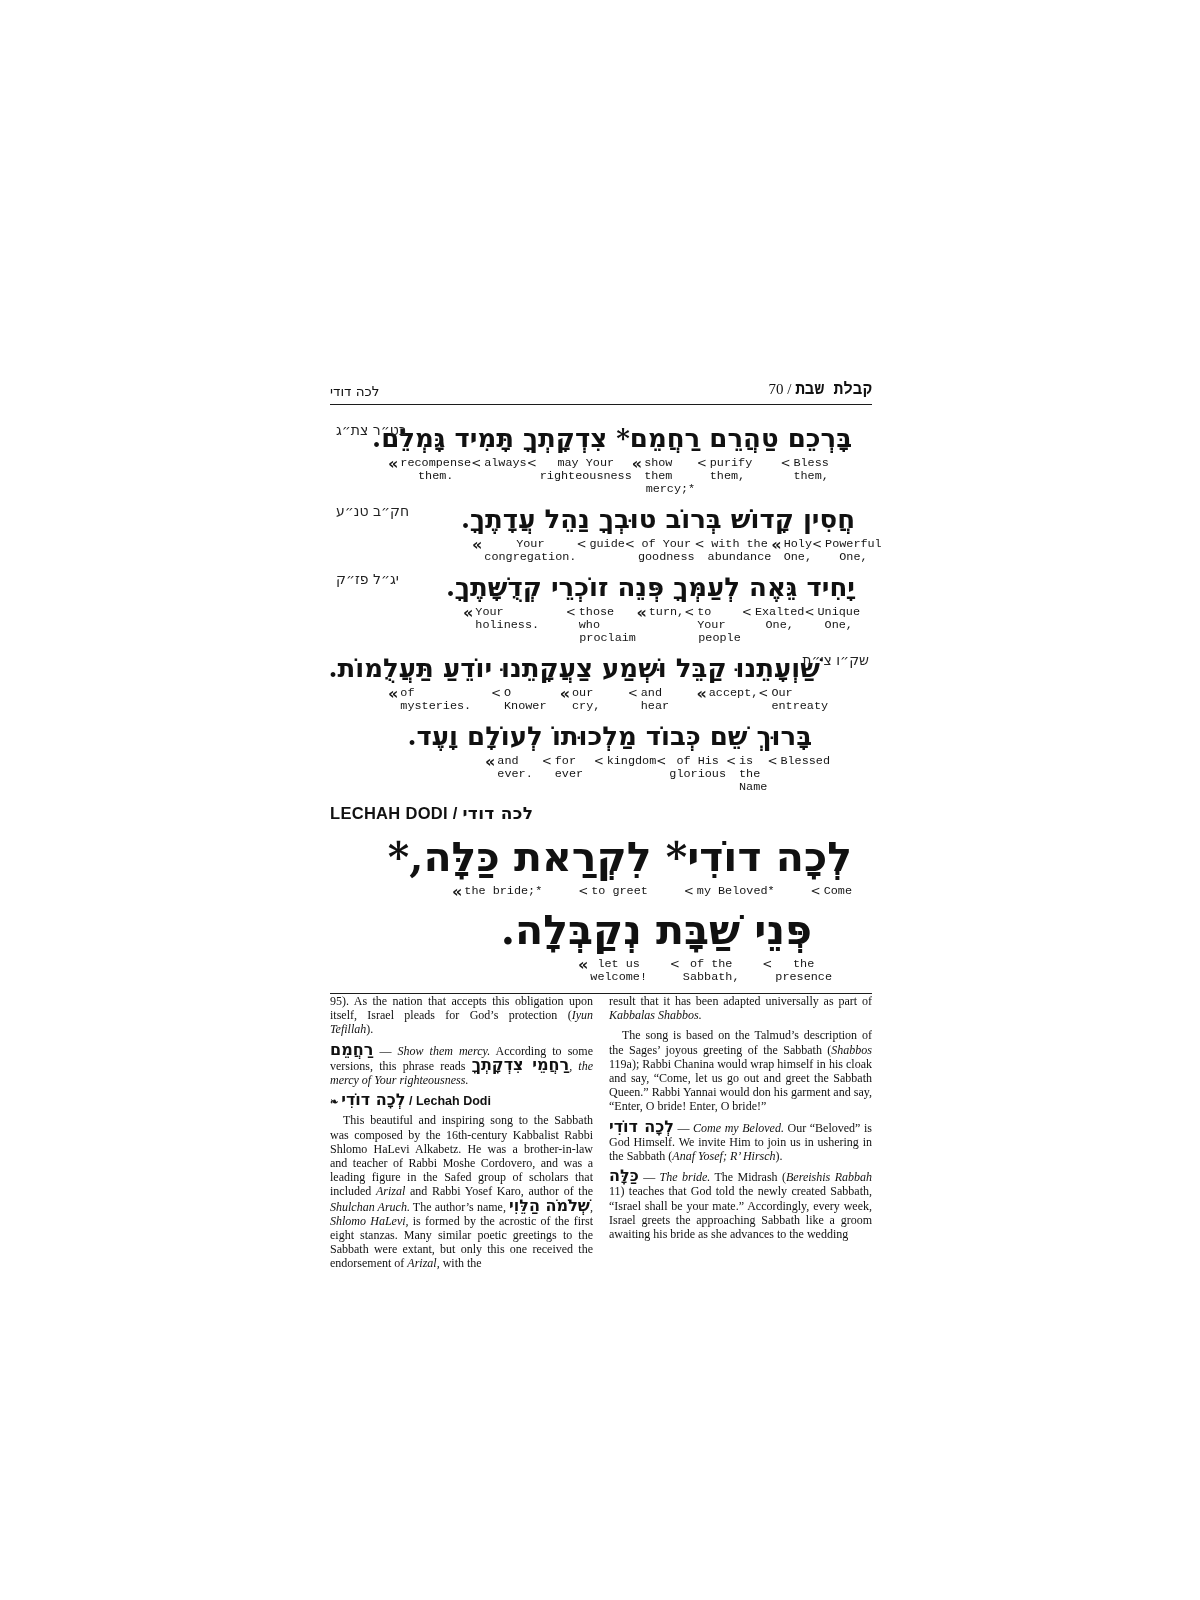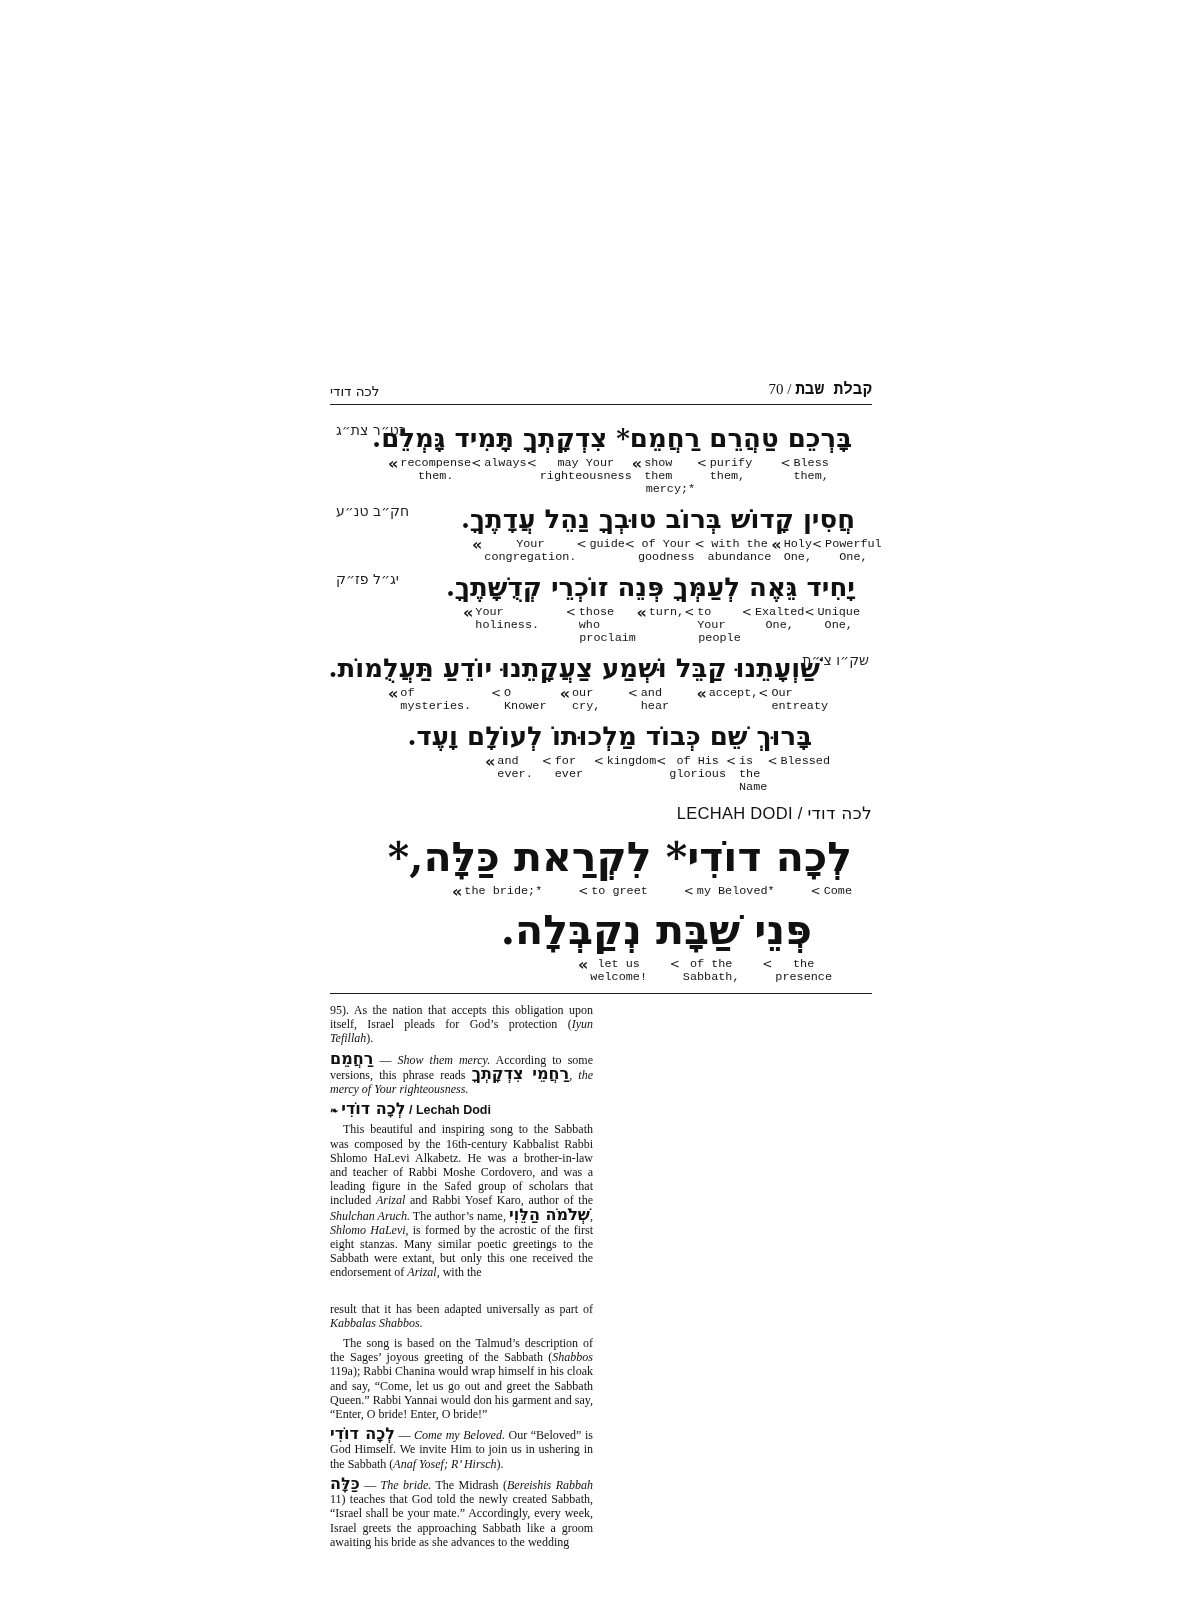--- a/index.html
+++ b/index.html
@@ -27,34 +27,34 @@
   .irow{display:flex;justify-content:space-between;align-items:flex-start;
         margin-top:1px;margin-bottom:5px;}
   .cell{display:flex;align-items:flex-start;gap:3px;
         font-family:"Liberation Sans",sans-serif;font-size:11.8px;line-height:13px;color:#151515;}
   .cell .txt{display:inline-flex;flex-direction:column;align-items:center;font-family:Liberation Mono, monospace;}
   .ch{font-family:"DejaVu Sans",sans-serif;color:#1a1a1a;}
   .ch2{font-size:16px;line-height:13px;font-weight:700;letter-spacing:-1px;}
   .ch1{font-size:12px;line-height:13px;}
 
   
-  .sectitle{text-align:right;font-family:"Liberation Sans",sans-serif;font-weight:400;
+  .sectitle{text-align:left;font-family:"Liberation Sans",sans-serif;font-weight:700;
             font-size:16.5px;margin:9px 0 7px;letter-spacing:.3px;}
   .sectitle .h{font-family:"DejaVu Sans",sans-serif;font-size:17px;}
   .instructions{font-size:11.6px;font-weight:700;line-height:15.5px;color:#1b1b1b;
                 text-align:justify;text-align-last:justify;letter-spacing:.15px;}
   .instructions em{font-style:italic;}
   .instructions .h{font-family:"DejaVu Sans",sans-serif;font-size:11px;}
 
   .lechah{margin-top:6px;}
   .lechah .pline{margin-bottom:0;}
 
   
   .comm-rule{border-top:1.6px solid #1c1c1c;margin-top:9px;}
-  .commentary{display:flex;gap:16px;margin-top:9px;flex-direction:column;}
+  .commentary{display:flex;gap:16px;}
   .col{width:263px;font-size:12px;line-height:14.2px;text-align:justify;}
   .col p{margin:0 0 6px;}
   .col p.ind{text-indent:13px;}
   .col p.headp{font-weight:700;margin:3px 0 4px;font-family:"Liberation Sans",sans-serif;
                font-size:12.5px;text-align:left;}
   .col .h{font-family:"DejaVu Sans",sans-serif;font-weight:700;font-size:16px;direction:rtl;unicode-bidi:isolate;}
   .col em{font-style:italic;}
   .orn{font-size:10px;}
 </style>
 </head>

